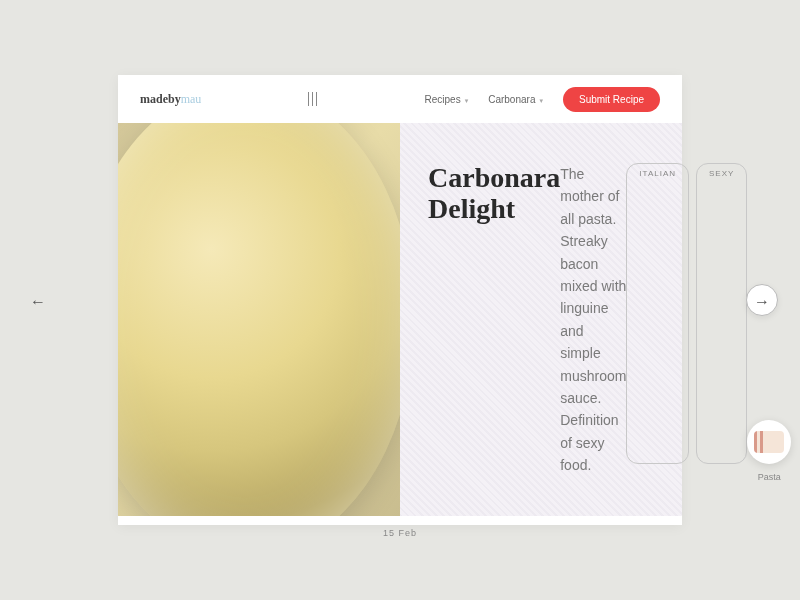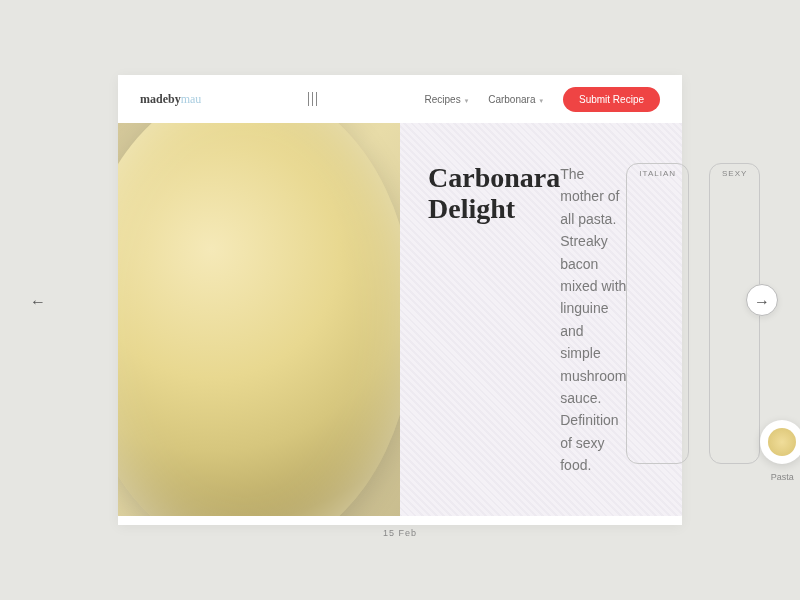--- a/index.html
+++ b/index.html
@@ -63,21 +63,21 @@
 .info-side {
   width: 50%;
   background: #f4f1f6;
   background-image: repeating-linear-gradient(45deg, rgba(200,195,210,0.15) 0 2px, transparent 2px 5px);
   padding: 40px 28px 24px;
   display: flex;
   flex-direction: row;
 }
 .title { font-size: 28px; line-height: 1.1; color: #2a2a2a; margin-bottom: 14px; font-family: Georgia, serif; }
 .desc { font-size: 14px; line-height: 1.6; color: #7a7a7a; font-family: -apple-system, sans-serif; margin-bottom: 16px; max-width: 250px; }
-.tags { display: flex; gap: 20px; margin-bottom: 28px; }
+.tags { display: flex; gap: 7px; margin-bottom: 28px; }
 .tag {
   border: 1px solid #c8c8c8;
   border-radius: 12px;
   padding: 5px 12px;
   font-size: 8px;
   letter-spacing: 1px;
   color: #888;
   font-family: -apple-system, sans-serif;
 }
 .ingredients { display: flex; gap: 26px; margin-top: auto; margin-bottom: 10px; }
@@ -150,26 +150,20 @@
     <div class="info-side">
       <h1 class="title">Carbonara Delight</h1>
       <p class="desc">The mother of all pasta. Streaky bacon mixed with linguine and simple mushroom sauce. Definition of sexy food.</p>
       <div class="tags">
         <span class="tag">ITALIAN</span>
         <span class="tag">SEXY</span>
       </div>
       <div class="ingredients">
         <div class="ing">
           <div class="ing-circ">
-              <div class="ing-inner ing-pasta"></div>
-            </div>
-          <span class="ing-label">Pasta</span>
-        </div>
-        <div class="ing">
-          <div class="ing-circ">
               <div class="ing-inner ing-bacon"></div>
             </div>
           <span class="ing-label">Pasta</span>
         </div>
       </div>
     </div>
   </div>
 
   <div class="footer">15 Feb</div>
 </div>

